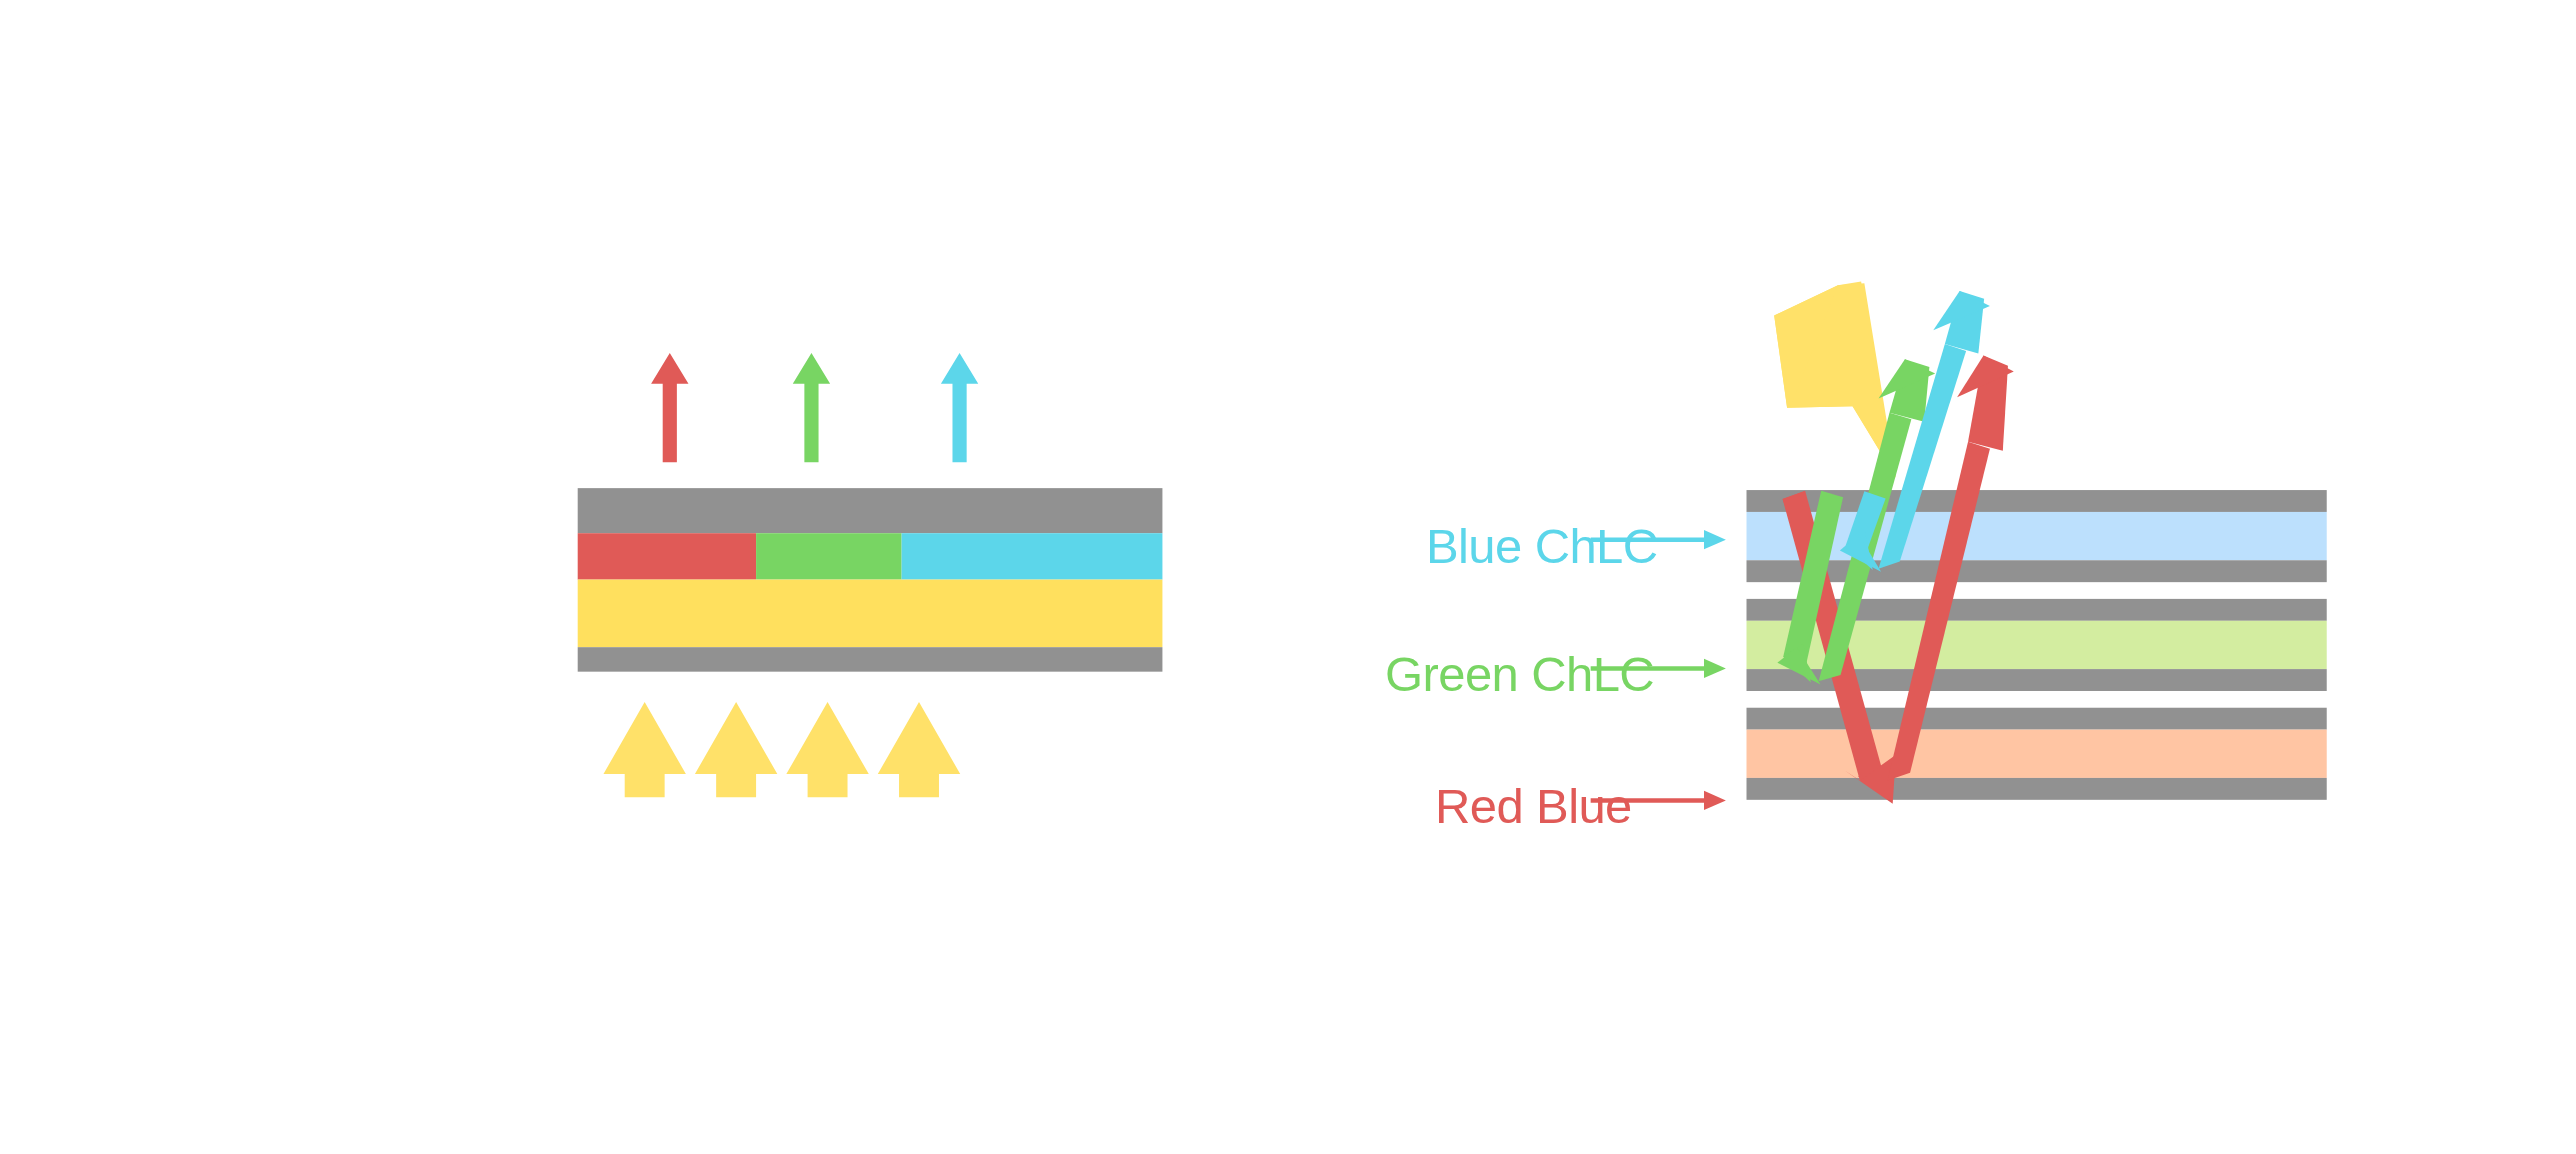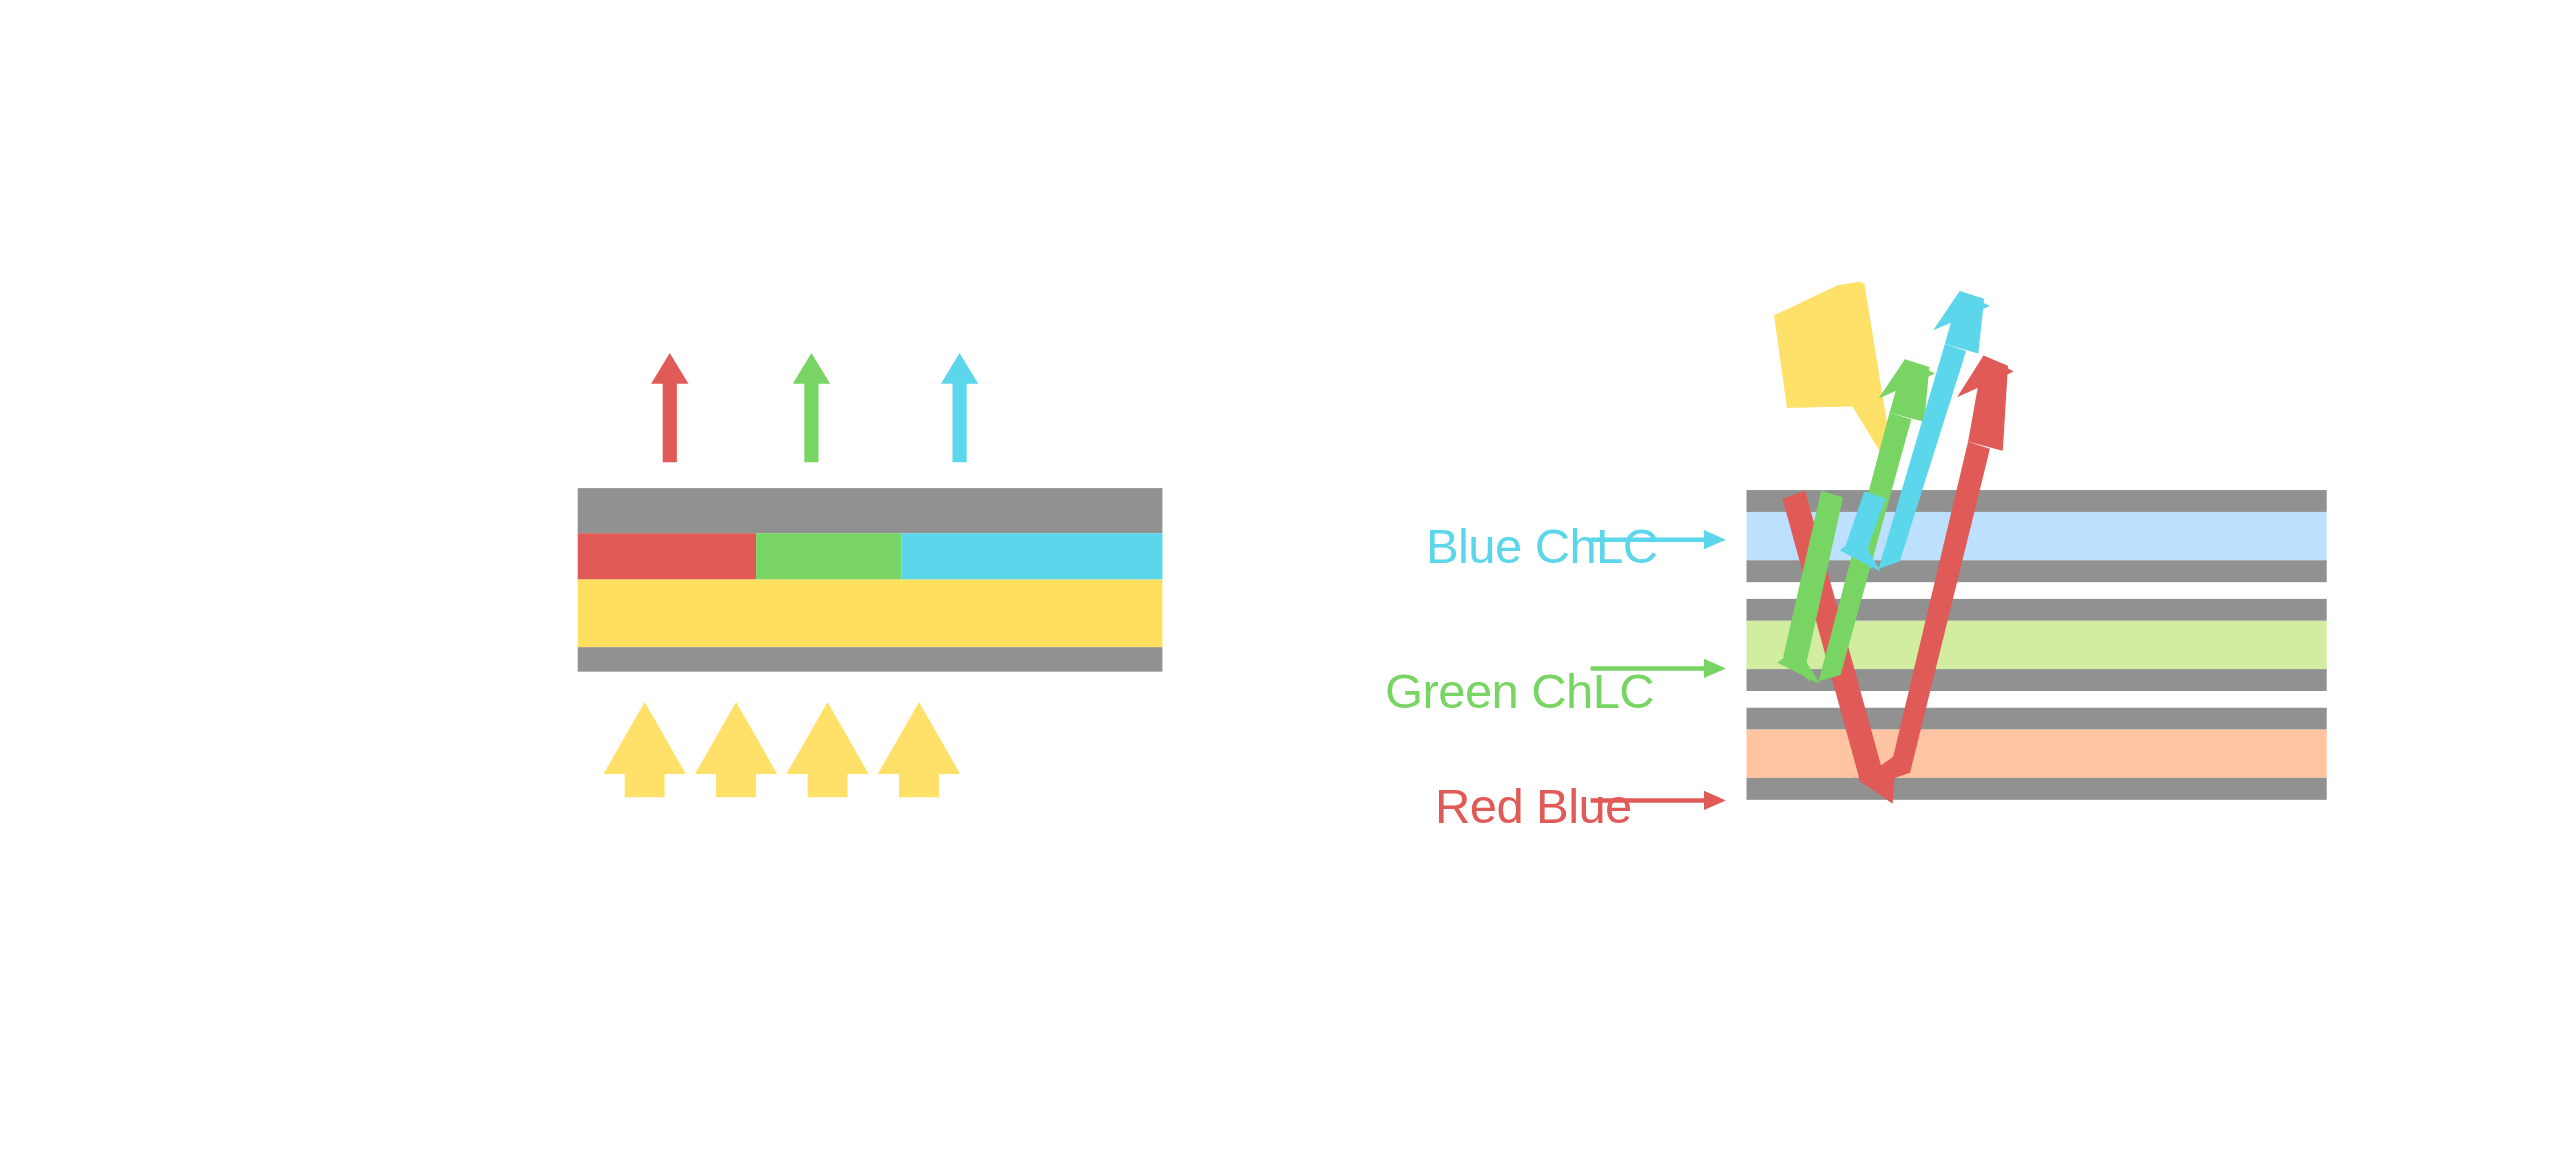--- a/index.html
+++ b/index.html
@@ -124,18 +124,18 @@
       <polygon points="2680,1038 2646,1023 2646,1053" fill="#78d563"></polygon>
     </g>
     <g>
       <line x1="2470" y1="1243" x2="2662" y2="1243" stroke="#e05a57" stroke-width="7"></line>
       <polygon points="2680,1243 2646,1228 2646,1258" fill="#e05a57"></polygon>
     </g>
   </svg>
 
   <div class="lbl" style="left:1426px;top:522px;color:#5cd6ea;">Blue ChLC</div>
 
-  <div class="lbl" style="left:1385px;top:650px;color:#78d563;margin-top:17px;">Green ChLC</div>
+  <div class="lbl" style="left:1385px;top:650px;color:#78d563;">Green ChLC</div>
 
   <div class="lbl" style="left:1435px;top:782px;color:#e05a57;">Red Blue</div>
 
 </div>
 
 
 </body></html>

